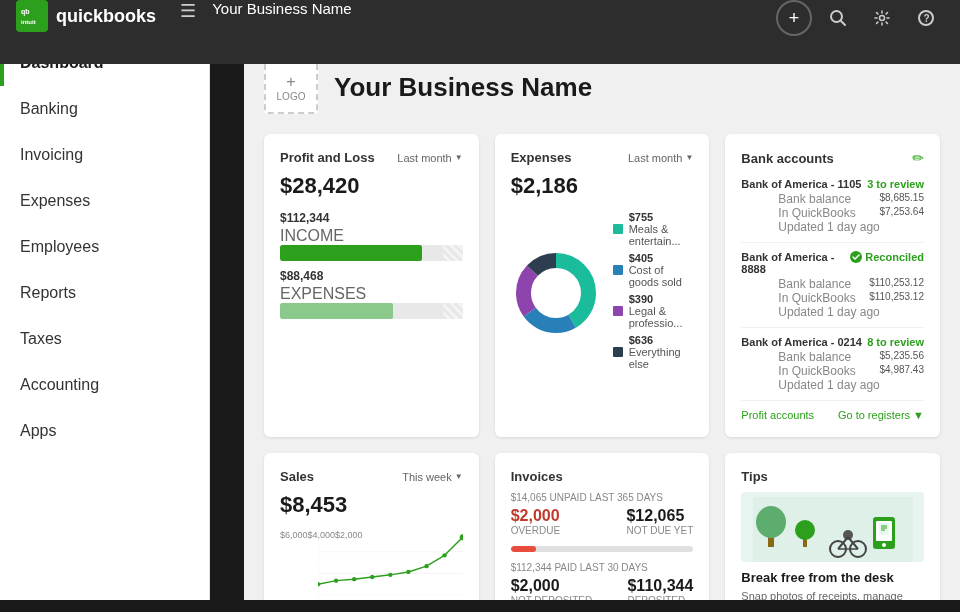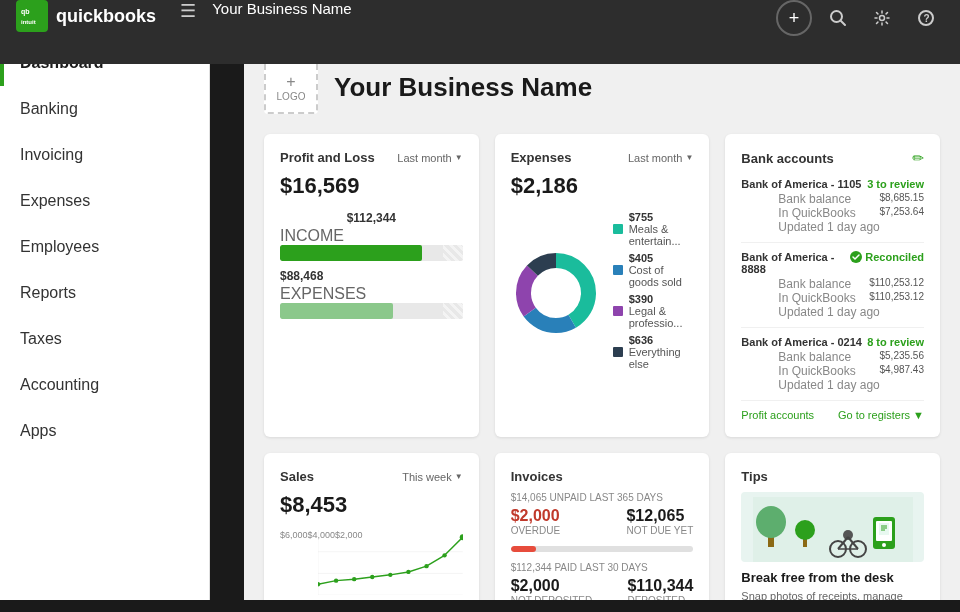--- a/index.html
+++ b/index.html
@@ -422,24 +422,24 @@
       <h1 class="business-title">Your Business Name</h1>
     </div>
 
     <div class="dashboard-grid">
 
       <div class="card">
         <div class="card-header">
           <span class="card-title">Profit and Loss</span>
           <span class="card-period">Last month</span>
         </div>
-        <div class="card-amount">$16,569</div>
+        <div class="card-amount">$28,420</div>
         <div class="pnl-bars">
           <div class="bar-row bar-income">
-            <div style="display:flex;justify-content:center;">
+            <div style="display:flex;justify-content:flex-start;">
               <span class="bar-value">$112,344</span>
             </div>
             <span class="bar-label">INCOME</span>
             <div class="bar-track">
               <div class="bar-fill" style="width:78%"></div>
               <div class="bar-hatch"></div>
             </div>
           </div>
           <div class="bar-row bar-expense" style="margin-top:8px;">
             <div style="display:flex;justify-content:space-between;">

